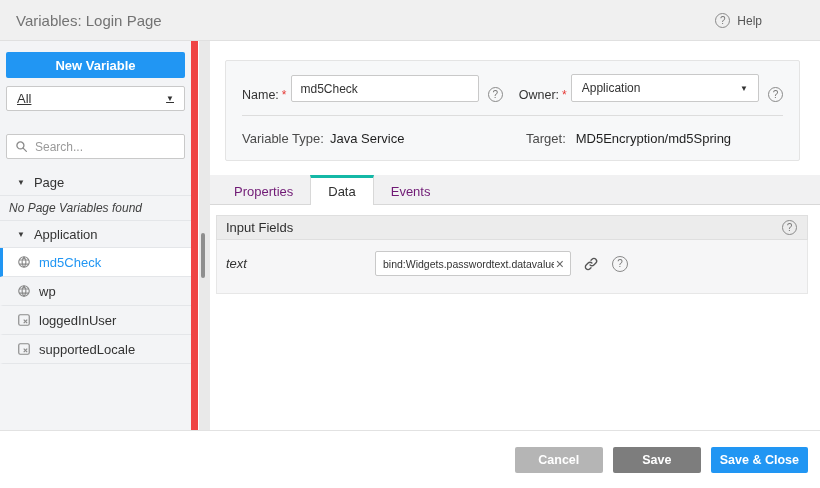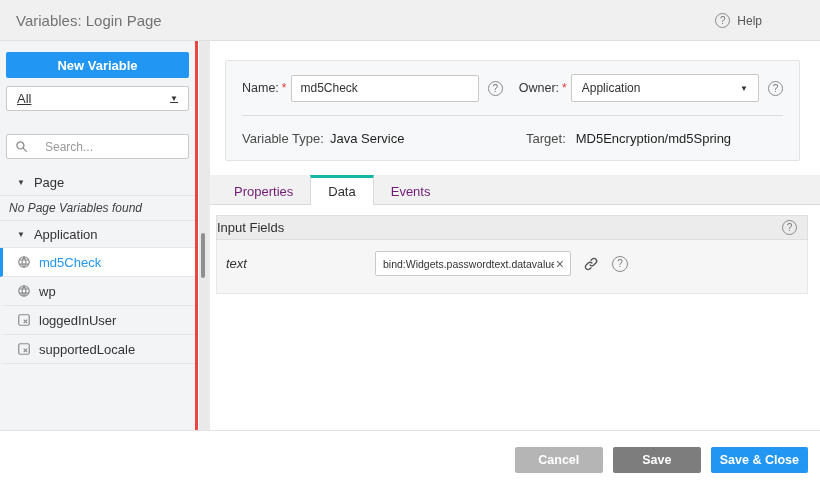--- a/index.html
+++ b/index.html
@@ -27,39 +27,39 @@
   }
   .q-circle {
     width:15px; height:15px; border:1px solid #8a8a8a; border-radius:50%;
     display:inline-flex; align-items:center; justify-content:center;
     font-size:10px; color:#777; flex:none; background:transparent;
   }
 
   
   .sidebar {
     position:absolute; top:41px; left:0; width:198px; bottom:58px;
-    background:#f3f4f6; border-right:3px solid #ef4444;
+    background:#f3f4f6; border-right:7px solid #ef4444;
   }
   .new-var-btn {
     display:block; margin:11px 6px 8px 6px; width:calc(100% - 12px); height:26px;
     background:#2196f3; color:#fff; font-size:13px; font-weight:bold;
     border:none; border-radius:2px; cursor:pointer;
     font-family:"Liberation Sans", sans-serif;
   }
   .filter-select {
     margin:0 6px 23px 6px; height:25px; background:#fff;
     border:1px solid #c9c9c9; border-radius:2px;
     display:flex; align-items:center; padding:0 10px;
     font-size:13px; color:#333; cursor:pointer;text-decoration:underline;
   }
   .filter-select .caret { margin-left:auto; font-size:8px; color:#333; }
   .search-box {
     margin:0 6px 10px 6px; height:25px; background:#fff;
     border:1px solid #c9c9c9; border-radius:2px;
-    display:flex; align-items:center; padding:0 8px; gap:16px;
+    display:flex; align-items:center; padding:0 8px; gap:6px;
   }
   .search-box input {
     border:none; outline:none; flex:1; font-size:12px; color:#333;
     font-family:"Liberation Sans", sans-serif; background:transparent; min-width:0;
   }
   .search-box input::placeholder { color:#9a9a9a; }
   .tree-group-header {
     height:27px; display:flex; align-items:center; gap:9px;
     padding-left:17px; font-size:13px; color:#333;
     border-bottom:1px solid #e4e6e9; cursor:pointer;
@@ -92,21 +92,21 @@
   }
 
   
   .main { position:absolute; top:41px; left:210px; right:0; bottom:58px; background:#fff; }
 
   .form-card {
     position:absolute; top:19px; left:15px; right:20px; height:101px;
     background:#f7f8f9; border:1px solid #e4e4e4; border-radius:2px;
     padding:0 16px;
   }
-  .form-row1 { display:flex; align-items:center; margin-top:13px; }
+  .form-row1 { display:flex; align-items:flex-end; margin-top:13px; }
   .fld-label { font-size:12.5px; color:#333; white-space:nowrap; }
   .req { color:#e53935; margin:0 4px 0 3px; font-size:12px; }
   .text-input {
     width:190px; height:27px; border:1px solid #c9c9c9; border-radius:2px;
     background:#fff; font-size:12px; color:#333; padding:0 9px;
     font-family:"Liberation Sans", sans-serif; outline:none;
   }
   .owner-select {
     width:190px; height:28px; border:1px solid #c9c9c9; border-radius:2px;
     background:#fff; display:flex; align-items:center; padding:0 10px;
@@ -136,21 +136,21 @@
   .tab.active {
     background:#fff; color:#2f2f2f;
     border-left:1px solid #d8d8d8; border-right:1px solid #d8d8d8;
     border-top:3px solid #14b8a6; margin-bottom:-1px;
   }
 
   
   .section { position:absolute; top:174px; left:6px; right:12px; }
   .section-header {
     height:25px; background:#ececec; border:1px solid #dfdfdf;
-    display:flex; align-items:center; padding:0 10px 0 0;
+    display:flex; align-items:center; padding:0 10px 0 9px;
     font-size:13px; color:#2f2f2f;
   }
   .section-header .q-circle { margin-left:auto; }
   .section-body {
     background:#f6f6f7; border:1px solid #e7e7e7; border-top:none;
     padding:11px 9px 17px 9px; display:flex; align-items:center;
   }
   .field-name { font-size:13px; color:#333; width:149px; flex:none;font-style:italic; }
   .bind-input {
     width:196px; height:25px; background:#fff; border:1px solid #c9c9c9;

